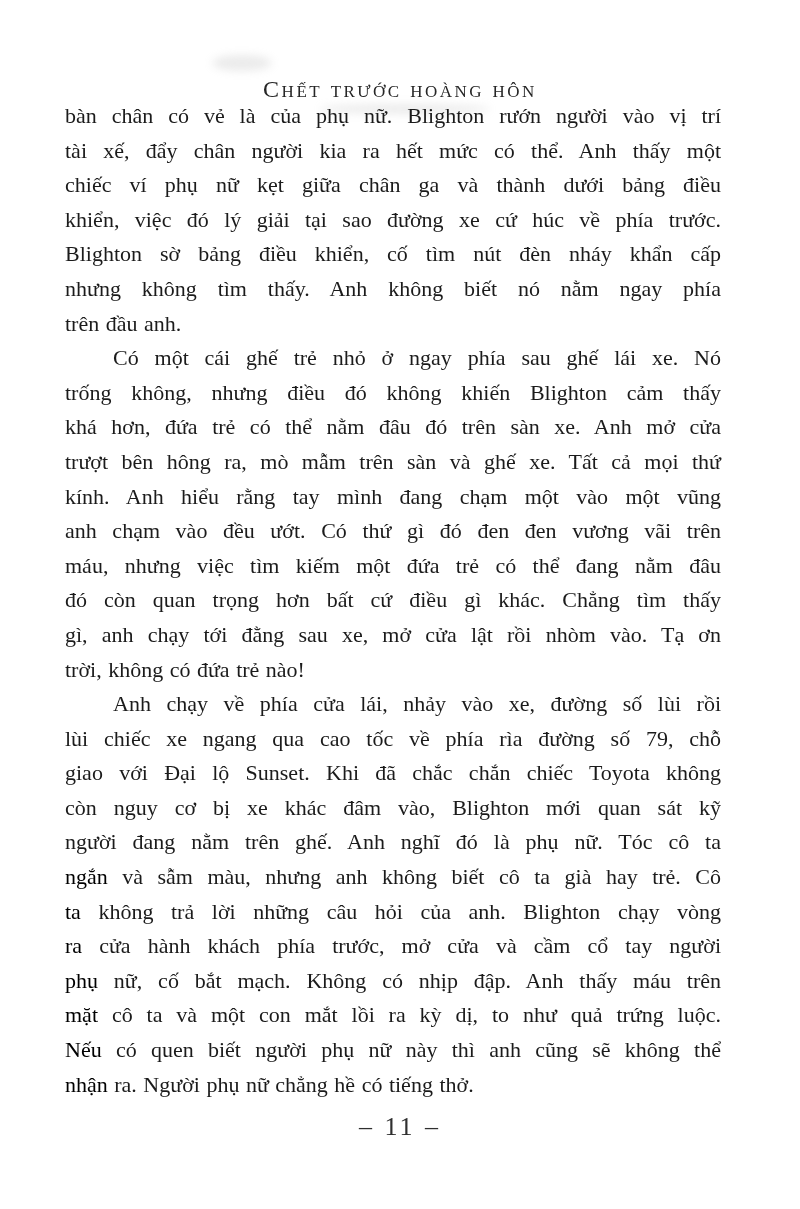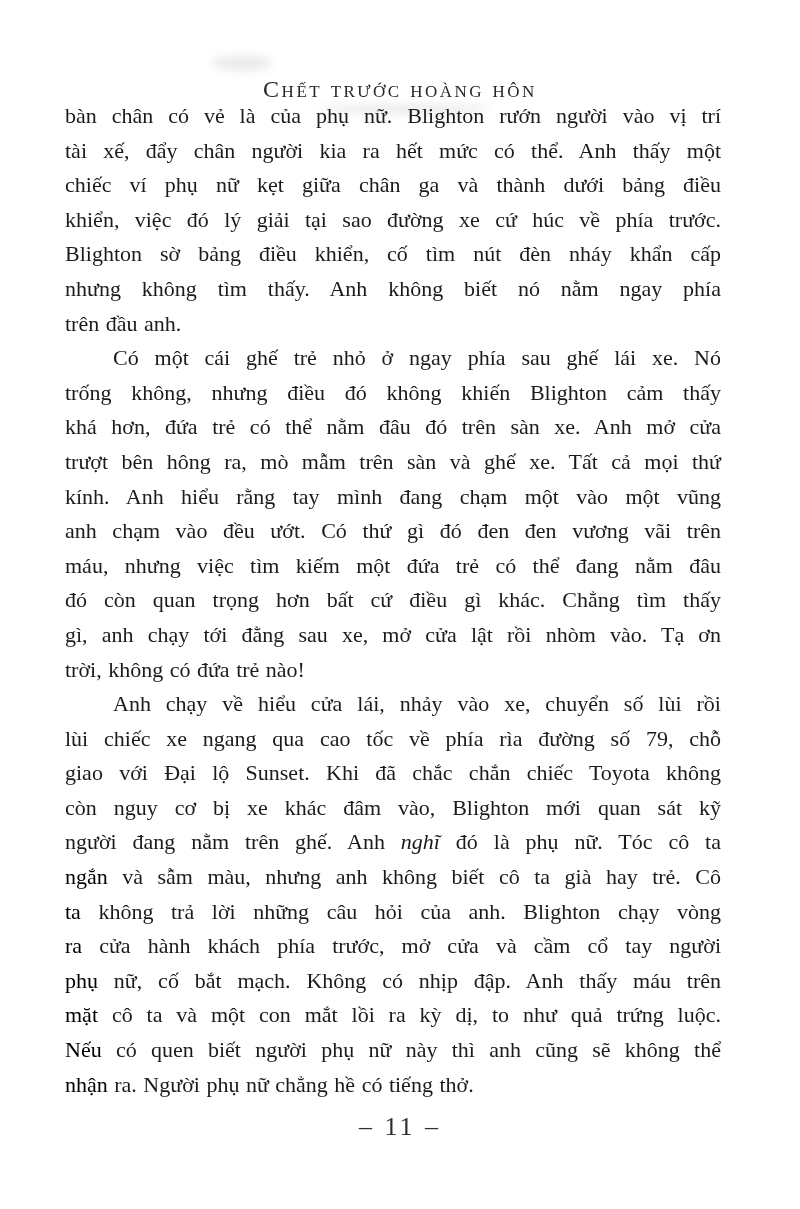--- a/index.html
+++ b/index.html
@@ -52,21 +52,21 @@
     text-align: justify;
     text-align-last: justify;
     word-spacing: 1px;
   }
   .line.end {
     text-align-last: left;
   }
   .line.indent {
     padding-left: 48px;
   }
-  .italic { font-style: italic; }
+  .italic { }
   .tint { color: #000000; }
   .page-number {
     position: absolute;
     top: 1112px;
     left: 0;
     width: 100%;
     text-align: center;
     font-size: 26px;
     letter-spacing: 3px;
     color: #2f2f2f;
@@ -90,21 +90,21 @@
       <div class="line indent"><span>Có một cái ghế trẻ nhỏ ở ngay phía sau ghế lái xe. Nó</span></div>
       <div class="line"><span>trống không, nhưng điều đó không khiến Blighton cảm thấy</span></div>
       <div class="line"><span>khá hơn, đứa trẻ có thể nằm đâu đó trên sàn xe. Anh mở cửa</span></div>
       <div class="line"><span>trượt bên hông ra, mò mẫm trên sàn và ghế xe. Tất cả mọi thứ</span></div>
       <div class="line"><span>kính. Anh hiểu rằng tay mình đang chạm một vào một vũng</span></div>
       <div class="line"><span>anh chạm vào đều ướt. Có thứ gì đó đen đen vương vãi trên</span></div>
       <div class="line"><span>máu, nhưng việc tìm kiếm một đứa trẻ có thể đang nằm đâu</span></div>
       <div class="line"><span>đó còn quan trọng hơn bất cứ điều gì khác. Chẳng tìm thấy</span></div>
       <div class="line"><span>gì, anh chạy tới đằng sau xe, mở cửa lật rồi nhòm vào. Tạ ơn</span></div>
       <div class="line end"><span>trời, không có đứa trẻ nào!</span></div>
-      <div class="line indent"><span>Anh chạy về hiểu cửa lái, nhảy vào xe, chuyển số lùi rồi</span></div>
+      <div class="line indent"><span>Anh chạy về phía cửa lái, nhảy vào xe, đường số lùi rồi</span></div>
       <div class="line"><span>lùi chiếc xe ngang qua cao tốc về phía rìa đường số 79, chỗ</span></div>
       <div class="line"><span>giao với Đại lộ Sunset. Khi đã chắc chắn chiếc Toyota không</span></div>
       <div class="line"><span>còn nguy cơ bị xe khác đâm vào, Blighton mới quan sát kỹ</span></div>
       <div class="line"><span>người đang nằm trên ghế. Anh </span><span class="italic">nghĩ</span><span> đó là phụ nữ. Tóc cô ta</span></div>
       <div class="line"><span class="tint">ngắn</span><span> và sẫm màu, nhưng anh không biết cô ta già hay trẻ. Cô</span></div>
       <div class="line"><span class="tint">ta</span><span> không trả lời những câu hỏi của anh. Blighton chạy vòng</span></div>
       <div class="line"><span class="tint">ra</span><span> cửa hành khách phía trước, mở cửa và cầm cổ tay người</span></div>
       <div class="line"><span class="tint">phụ</span><span> nữ, cố bắt mạch. Không có nhịp đập. Anh thấy máu trên</span></div>
       <div class="line"><span class="tint">mặt</span><span> cô ta và một con mắt lồi ra kỳ dị, to như quả trứng luộc.</span></div>
       <div class="line"><span class="tint">Nếu</span><span> có quen biết người phụ nữ này thì anh cũng sẽ không thể</span></div>

